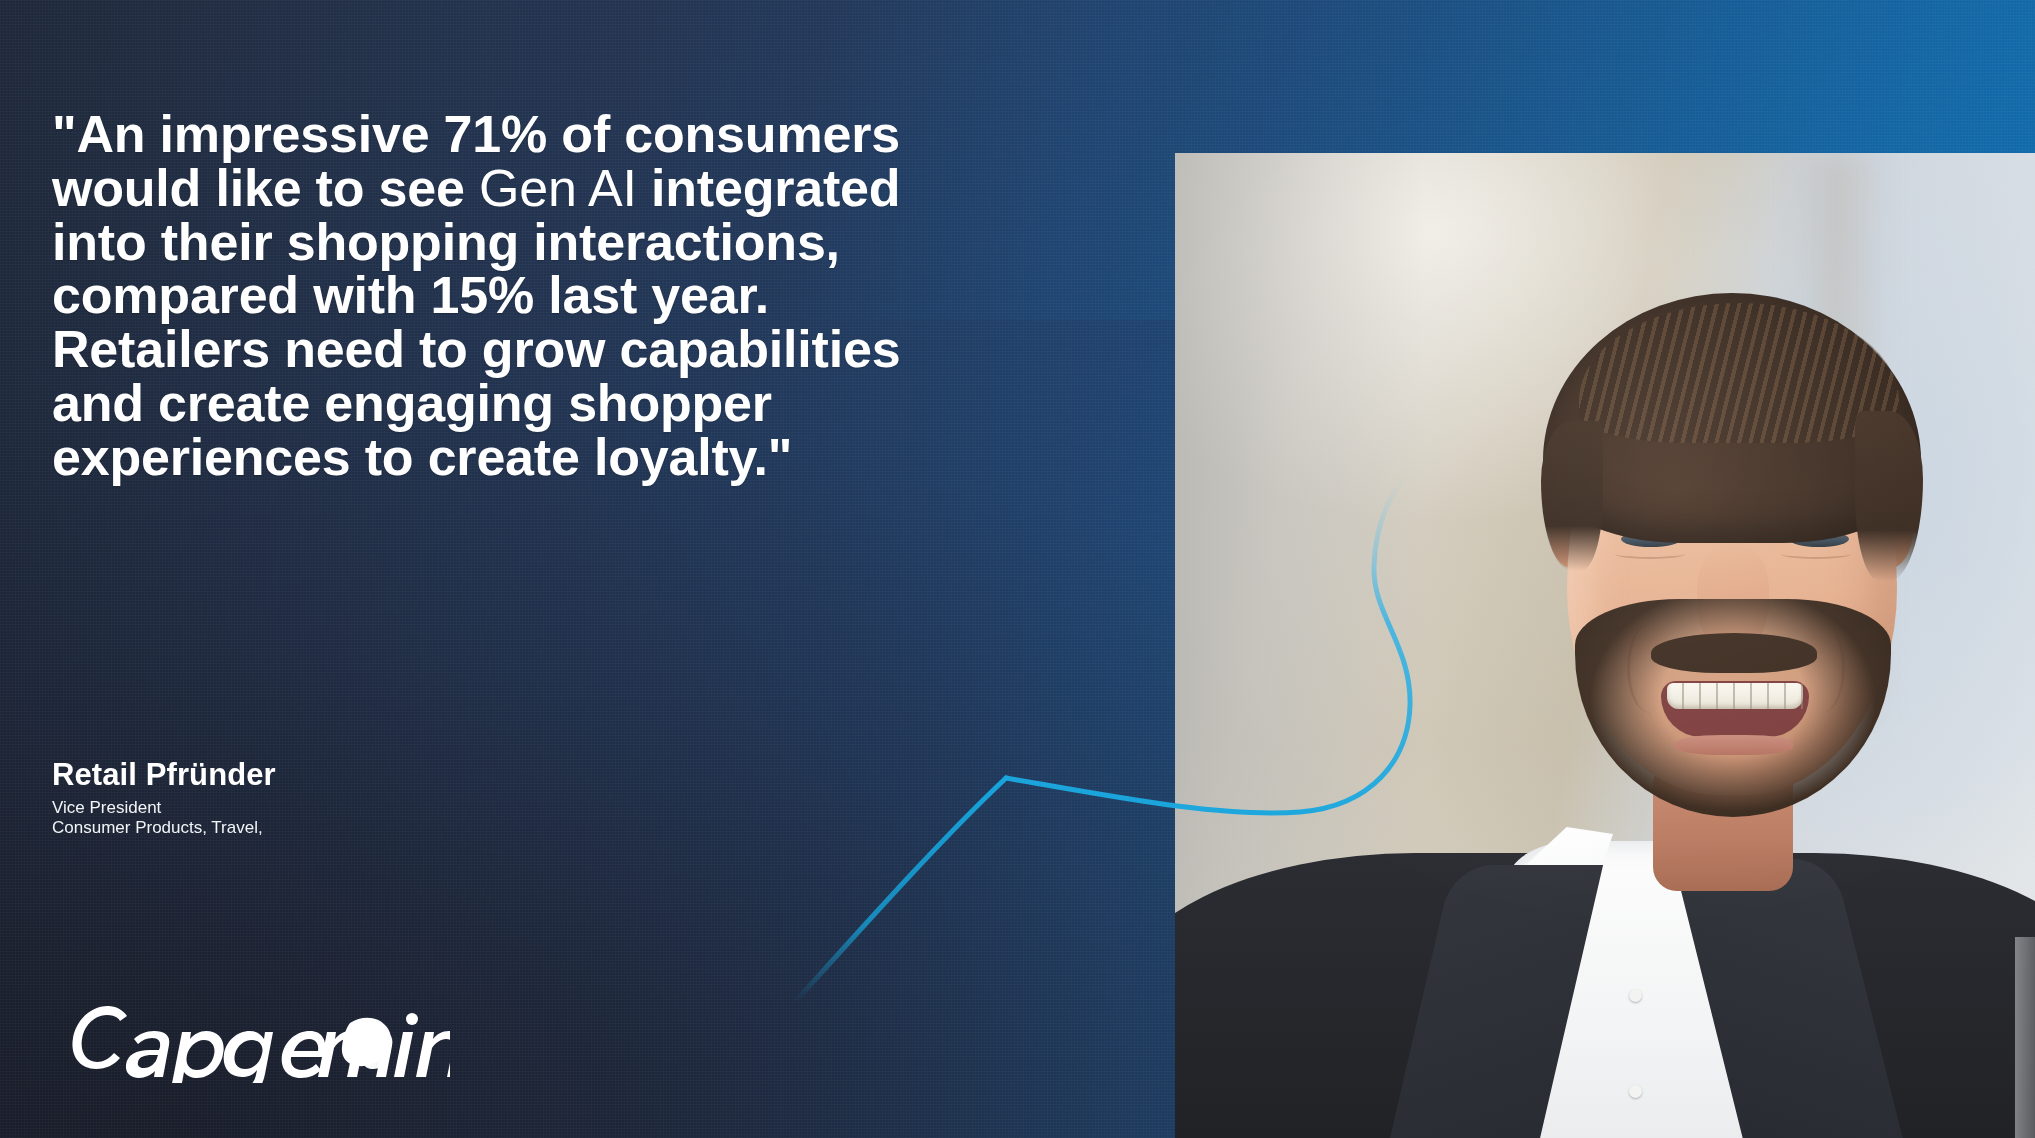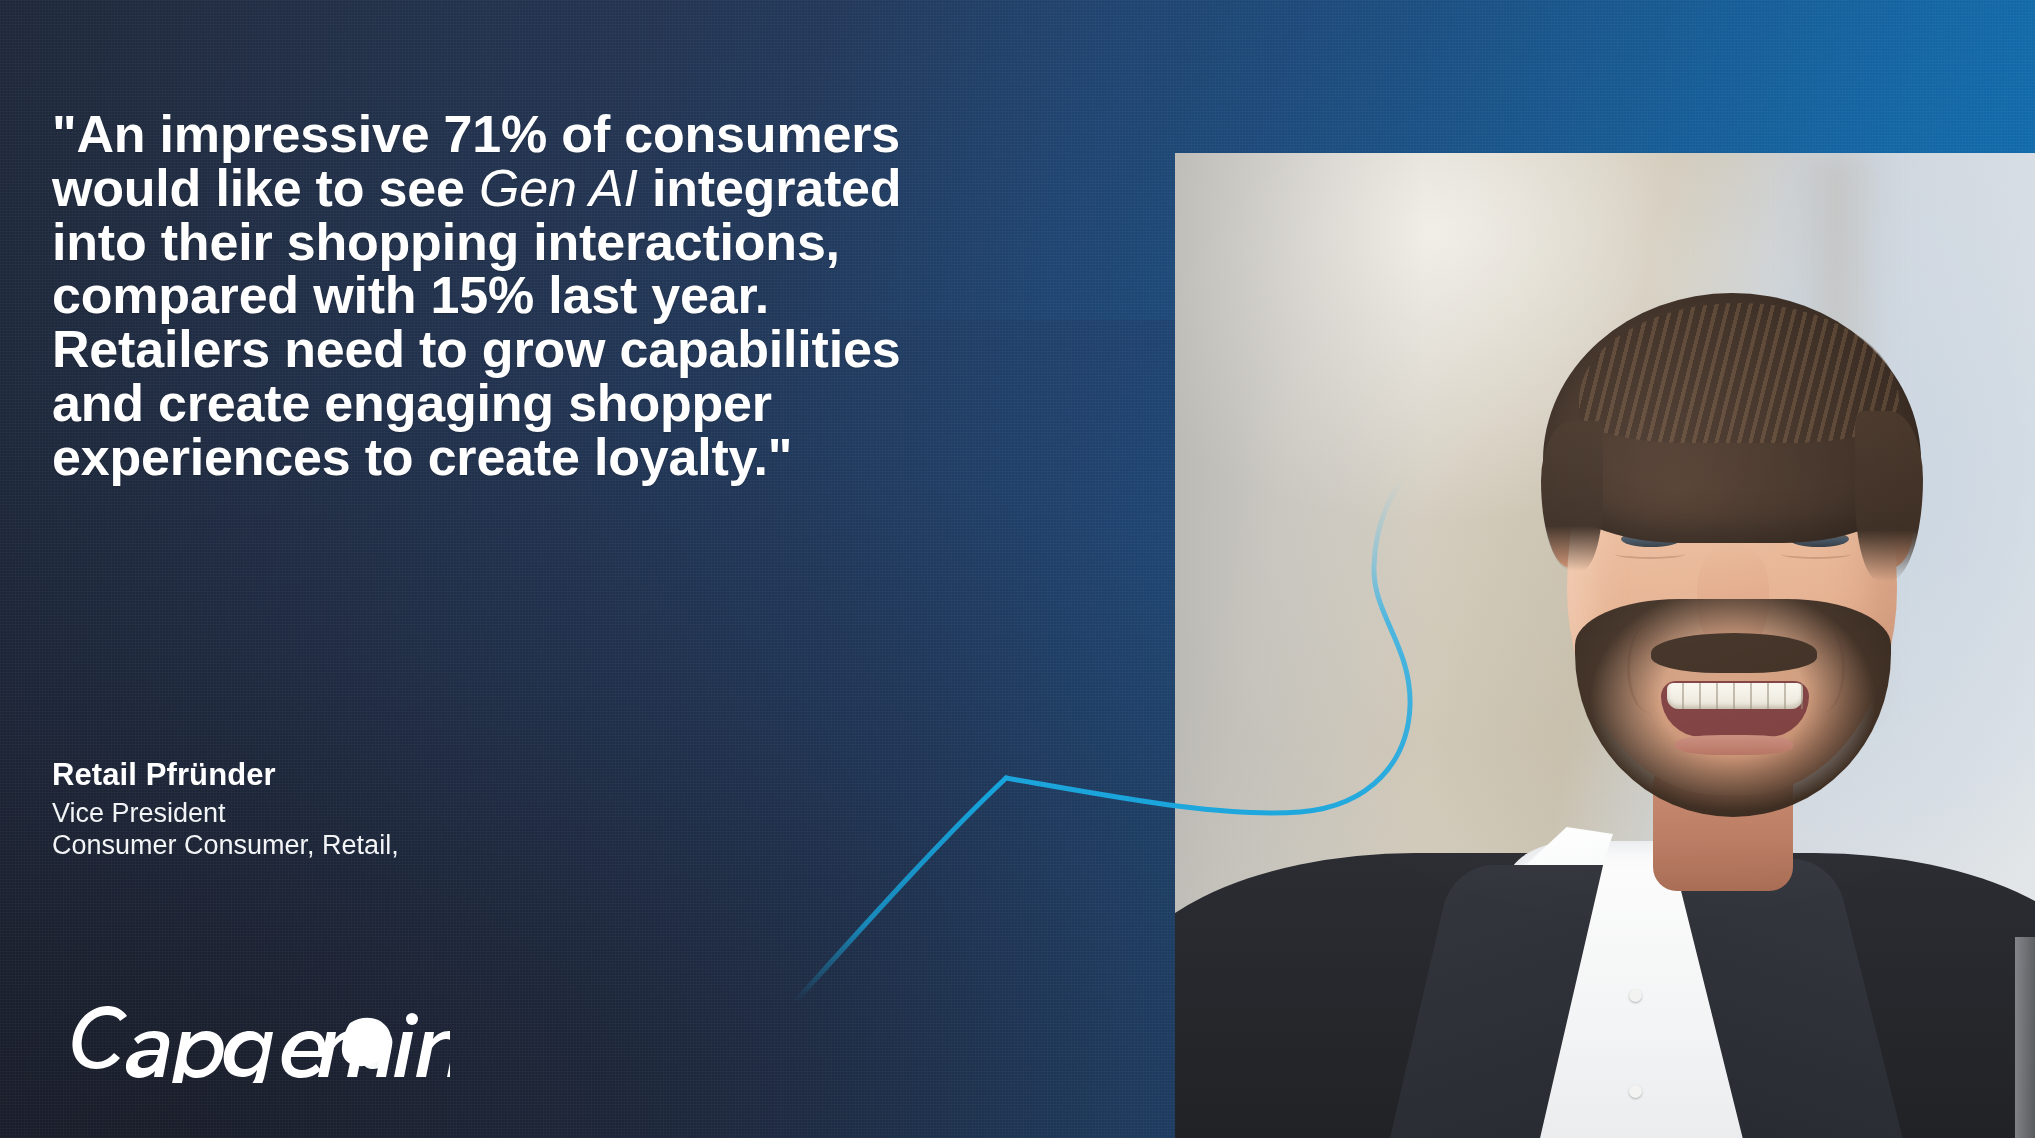--- a/index.html
+++ b/index.html
@@ -264,29 +264,29 @@
 
   
   .quote{
     position:absolute;left:52px;top:108px;width:860px;
     color:#ffffff;
     font-size:52px;line-height:1.035;
     font-weight:700;letter-spacing:-0.2px;
     text-shadow:0 1px 2px rgba(0,0,0,.18);
   }
   .quote .em{
-    font-style:italic;font-weight:300;
+    font-weight:300;
   }
   .name{
     position:absolute;left:52px;top:757px;
     color:#ffffff;font-size:31px;font-weight:700;letter-spacing:.1px;
   }
   .role{
     position:absolute;left:52px;top:798px;
-    color:#f2f4f6;font-size:27px;font-weight:400;line-height:1.18;
+    color:#f2f4f6;font-size:17px;font-weight:400;line-height:1.18;
   }
   .logo{
     position:absolute;left:50px;top:993px;width:400px;height:90px;
   }
 </style>
 </head>
 <body>
 
 <div class="stage">
 
@@ -364,21 +364,21 @@
              C 1372,806 1408,760 1410,706
              C 1412,646 1372,614 1374,566
              C 1376,500 1412,458 1452,436" fill="none" stroke="url(#cg2)" stroke-width="5" stroke-linecap="round"></path>
   </svg>
 
   <div class="quote"><span>"An impressive 71% of consumers would like to see </span><span class="em">Gen AI</span><span> integrated into their shopping interactions, compared with 15% last year. Retailers need to grow capabilities and create engaging shopper experiences to create loyalty."</span></div>
 
   <div class="name">Retail Pfründer</div>
   <div class="role">
     <div>Vice President</div>
-    <div>Consumer Consumer, Retail,</div>
+    <div>Consumer Products, Travel,</div>
   </div>
 
   <div class="logo">
     <svg viewBox="0 0 400 90" width="400" height="90">
       <g fill="#ffffff">
 
         <path d="M58 13c-17 0-32 14-35 32-3 17 6 31 23 31 10 0 18-4 24-11l-6-5c-5 6-11 9-17 9-11 0-17-10-15-23 2-14 13-24 25-24 6 0 11 2 13 6l7-5c-4-6-11-10-19-10z"></path>
 
         <path d="M104 38c-8 0-15 3-20 8l4 5c4-4 9-6 14-6 6 0 9 3 8 9l-1 3h-9c-14 0-23 5-24 15-1 8 5 13 13 13 6 0 12-3 16-7l-1 6h9l6-32c2-10-5-14-15-14zm3 27c-1 5-7 10-13 10-4 0-7-2-6-6 1-5 6-7 14-7h6z"></path>
 

